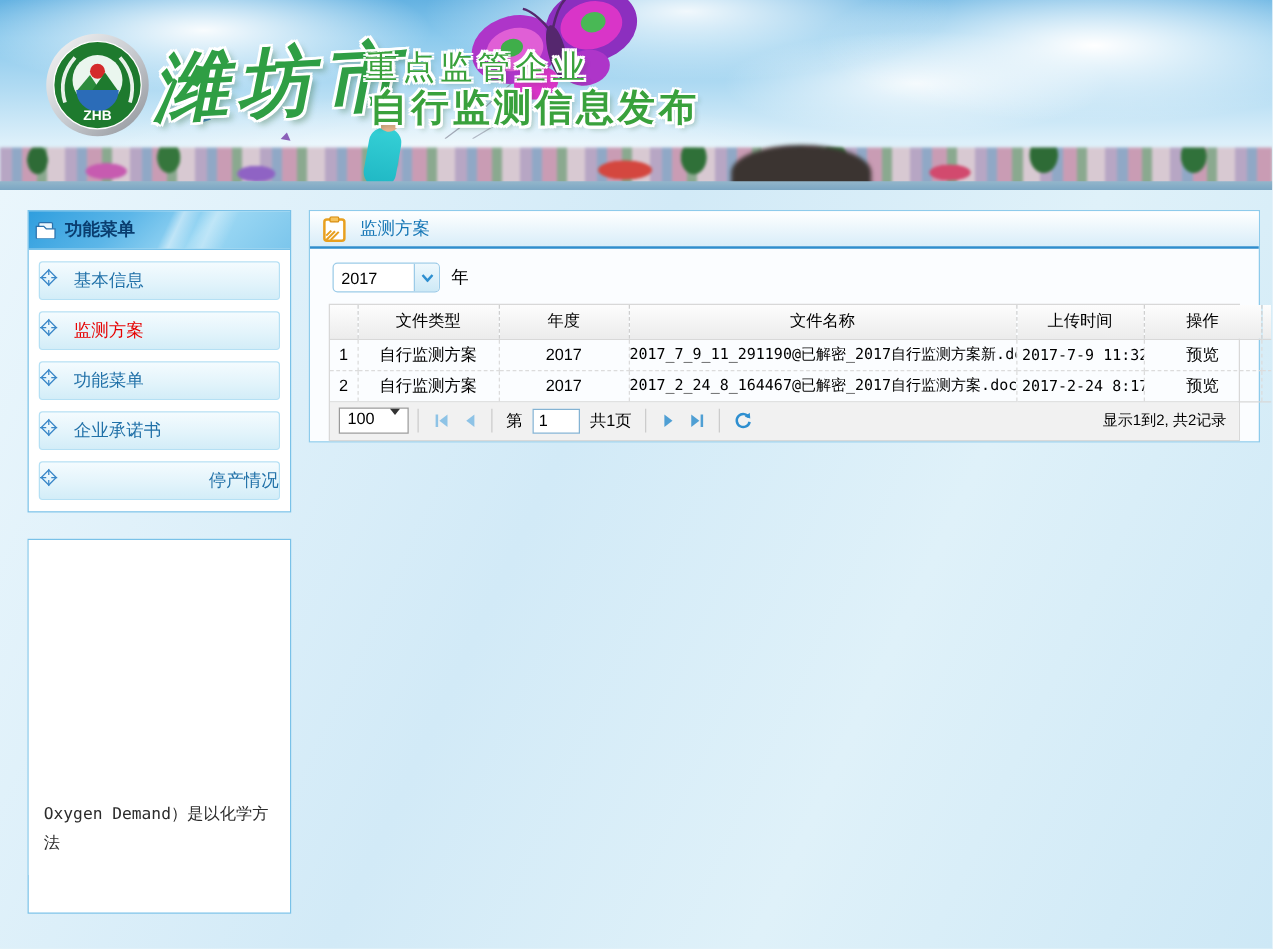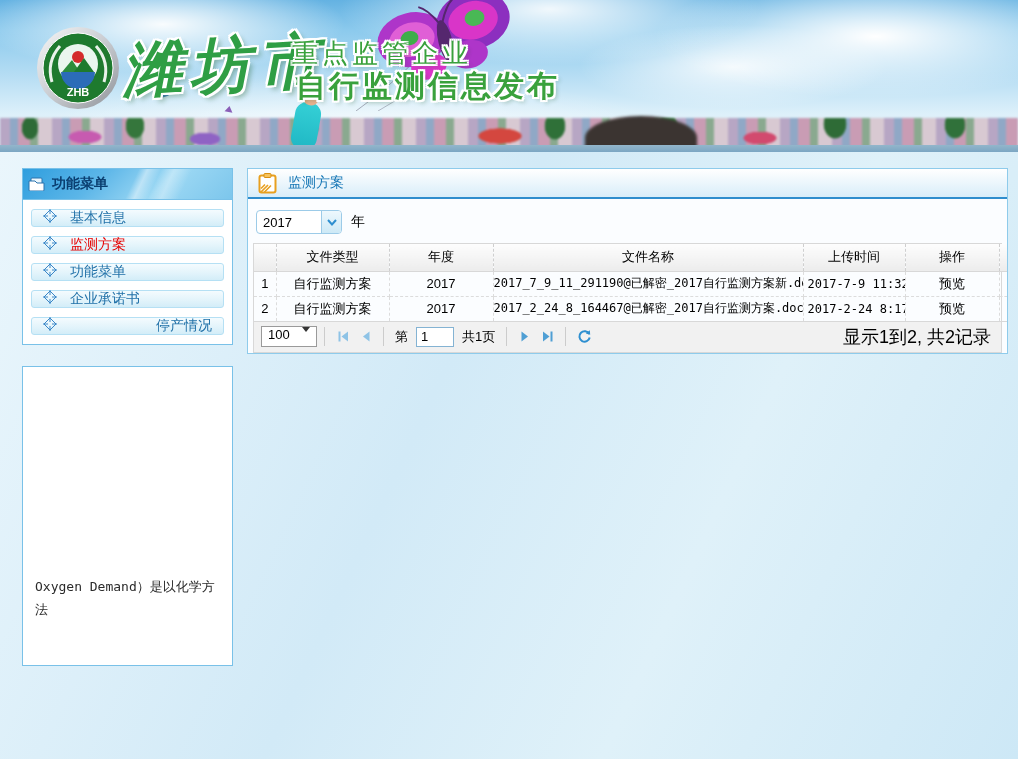--- a/index.html
+++ b/index.html
@@ -59,40 +59,40 @@
   .panel-header { height:31px; display:flex; align-items:center; padding:0 5px;
     color:#0a3e70; font-size:14px; font-weight:bold; border-bottom:1px solid #79c1e8;
     background:
       linear-gradient(115deg, rgba(255,255,255,0) 52%, rgba(255,255,255,.45) 56%, rgba(255,255,255,0) 62%, rgba(255,255,255,.35) 68%, rgba(255,255,255,0) 76%),
       linear-gradient(135deg,#2f9ede 0%,#5cb6e8 35%,#9ed9f4 65%,#7cc6ec 100%); }
   .panel-header .hicon { margin-right:7px; display:flex; }
 
   
   .sidebar { position:absolute; left:22px; top:16px; width:211px; }
   .menu-body { padding:9px 8px; }
-  .menu-item { height:18px; margin-bottom:9px; display:flex; align-items:center; padding:0 11px; cursor:pointer;
+  .menu-item { height:31px; margin-bottom:9px; display:flex; align-items:center; padding:0 0; cursor:pointer;
     background:linear-gradient(180deg,#f4fbfe 0%,#e3f4fb 55%,#d3edf8 100%);
     border:1px solid #b5e0f4; border-radius:3px; }
   .menu-item:last-child { margin-bottom:0;justify-content:space-between; }
   .menu-item .mlabel { margin-left:13px; font-size:14px; color:#2171a8; }
   .menu-item.active .mlabel { color:#e60000; }
 
   .indicator-panel { margin-top:21px; height:300px; }
   .indicator-body { position:relative; height:268px; background:#fff; }
   .indicator-text { position:absolute; top:208px; left:0; right:0; padding:0 12px;
     font-family:"DejaVu Sans Mono","Liberation Mono",monospace; font-size:13px; line-height:23px; color:#2b2b2b; }
 
   
   .main-panel { position:absolute; left:247px; top:16px; width:761px; height:186px;
     background:#fbfdff; border:1px solid #8ecbeb; }
   .main-header { height:30px; display:flex; align-items:center; padding:0 10px;
     background:linear-gradient(180deg,#ffffff,#d8edf9); border-bottom:2px solid #2f8dcd;
     color:#1576b5; font-size:14px; }
   .main-header .hicon { margin-right:11px; display:flex; }
-  .main-body { padding:7px 5px 0; }
+  .main-body { padding:7px 15px 0; }
 
   .year-row { display:flex; align-items:center; margin:4px 0 9px 3px; }
   .combobox { display:flex; width:86px; height:24px; border:1px solid #9ccbe8; border-radius:4px;
     overflow:hidden; background:#fff; cursor:pointer; }
   .combobox .cvalue { flex:1; font-size:13px; color:#000; padding:4px 0 0 6px; }
   .combobox .arrow-btn { width:20px; border-left:1px solid #9ccbe8; display:flex; align-items:center;
     justify-content:center; background:linear-gradient(#eef8fd,#cde9f6); }
   .year-label { margin-left:9px; font-size:14px; color:#000; }
 
   .grid { border:1px solid #d8d8d8; }
@@ -110,21 +110,21 @@
   td.action-cell { cursor:pointer; }
 
   .pager { height:30px; background:#f1f1f1; display:flex; align-items:center; padding:0 7px; font-size:13px; color:#000; }
   .page-size { width:56px; height:21px; background:#fff; border:1px solid #9a9a9a; display:flex;
     align-items:flex-start; justify-content:space-between; padding:0 6px; cursor:pointer; }
   .page-size .tri { width:0; height:0; border-left:4px solid transparent; border-right:4px solid transparent; border-top:5px solid #333; }
   .psep { width:1px; height:19px; background:#ccc; margin:0 7px; }
   .nav-btn { width:22px; height:22px; display:flex; align-items:center; justify-content:center; cursor:pointer; }
   .page-label { margin:0 4px; }
   .page-input { width:38px; height:20px; border:1px solid #84b3d3; font-size:13px; padding:0 4px; margin:0 4px; }
-  .pager-status { margin-left:auto; font-size:18px; padding-right:3px;text-align:right; }
+  .pager-status { margin-left:auto; font-size:12px; padding-right:3px;text-align:right; }
 </style>
 </head>
 <body>
 
 <div class="page">
 
   <div class="banner">
     <div class="clouds"></div>
 
     <svg class="kite" width="175" height="115" viewBox="0 0 175 115">

